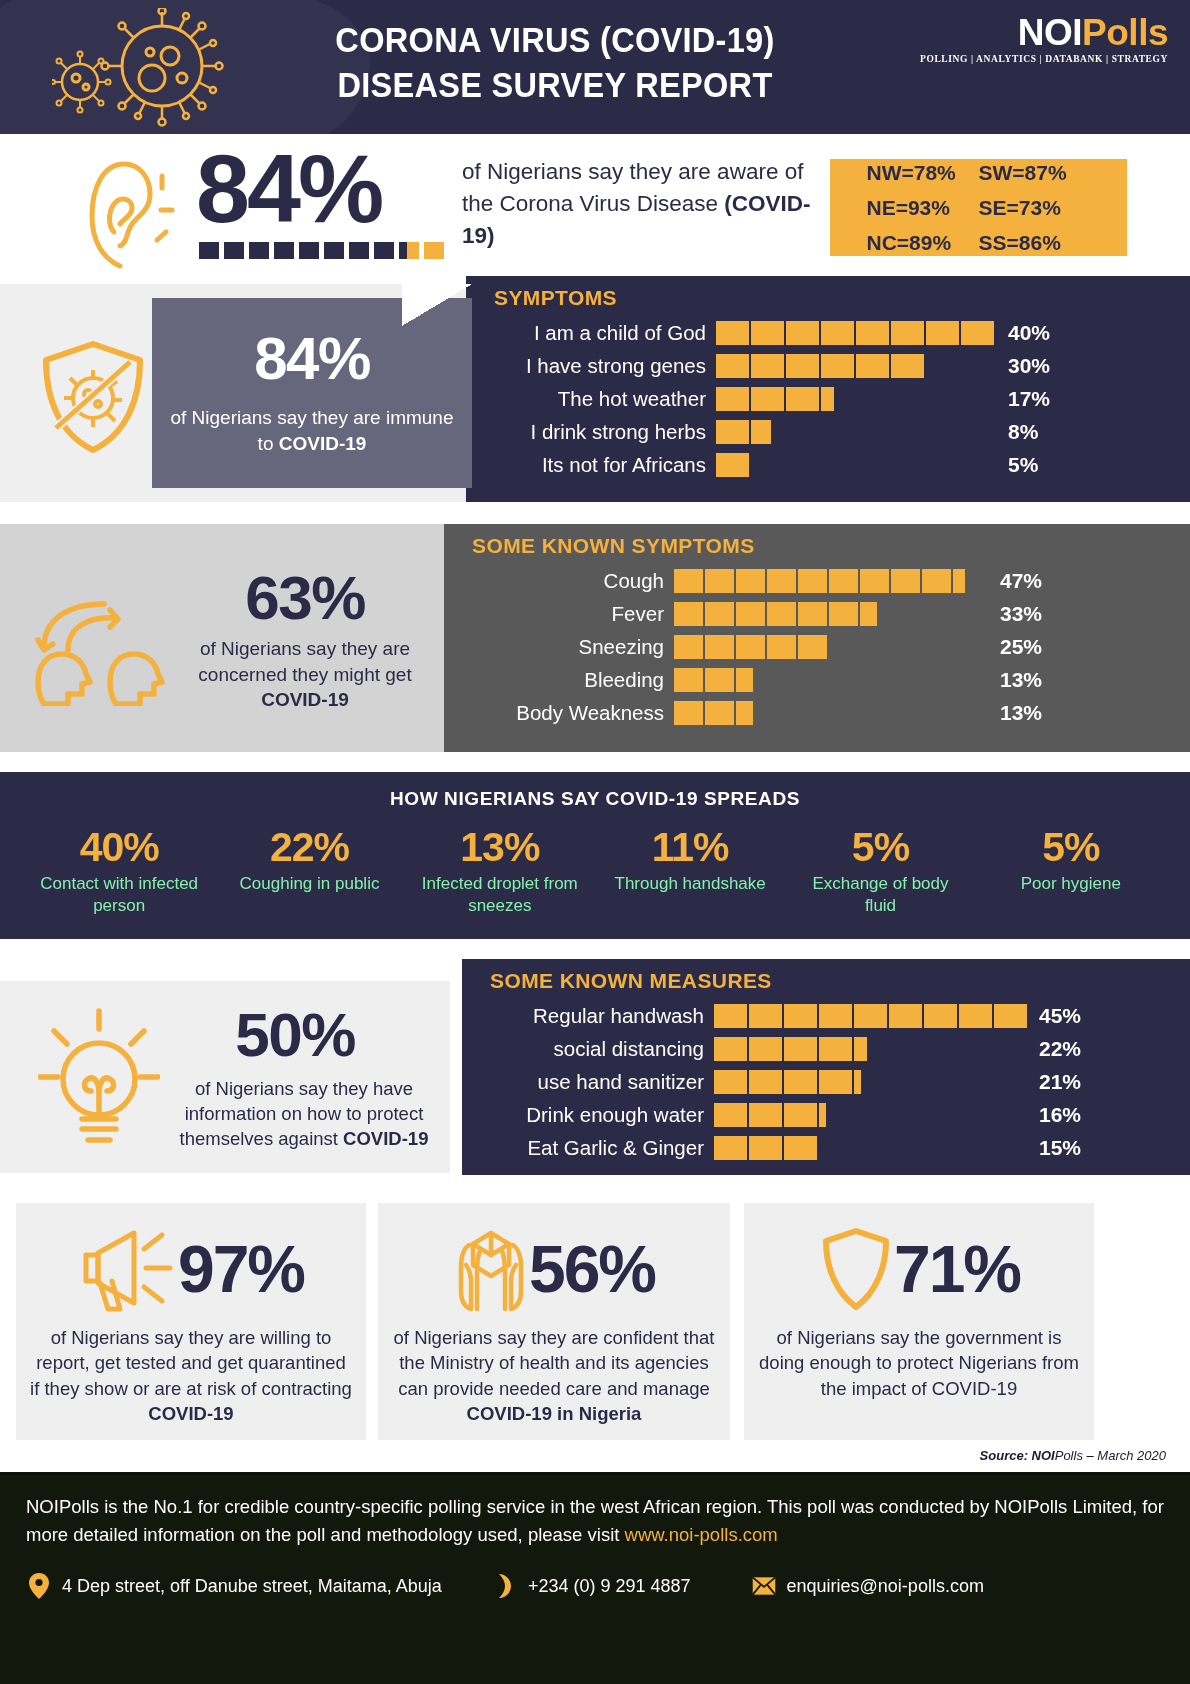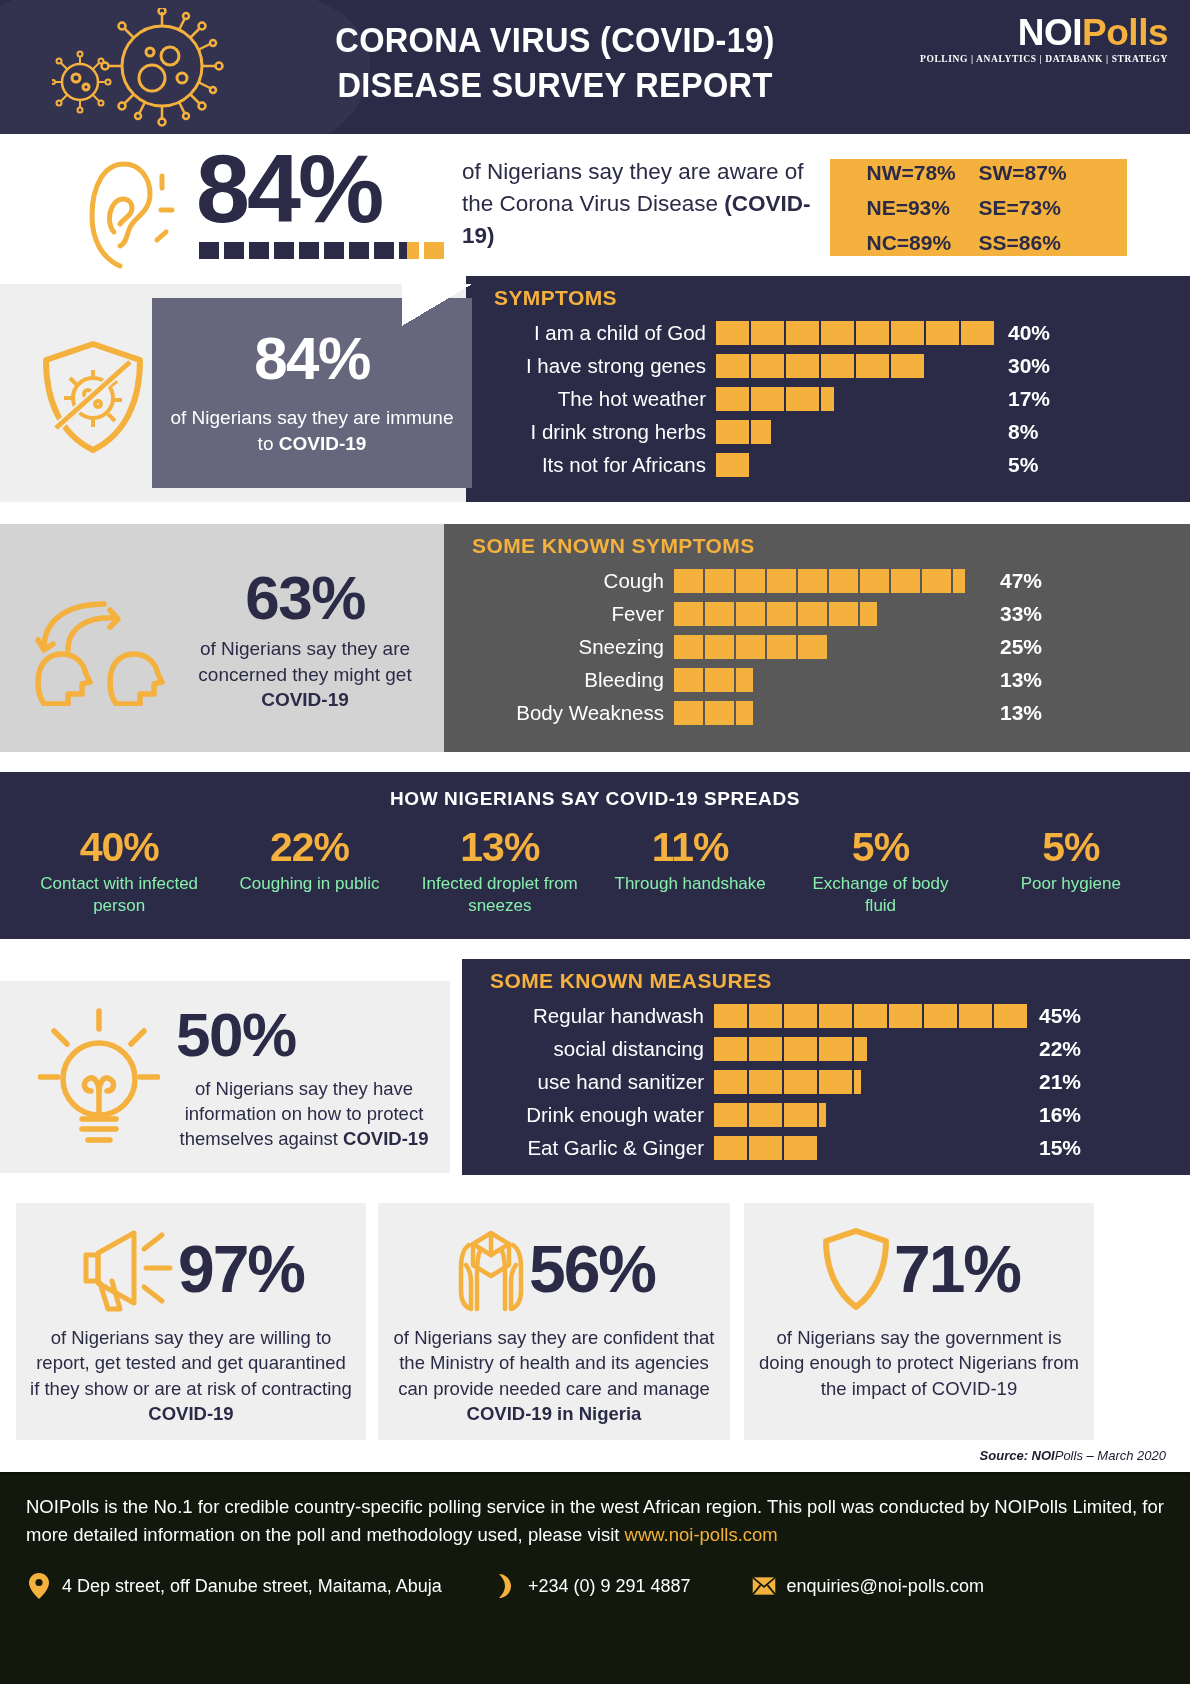--- a/index.html
+++ b/index.html
@@ -156,21 +156,21 @@
   }
   .spread-item { text-align:center; width:165px; }
   .spread-num { color:#f5b13d; font-size:41px; font-weight:bold; letter-spacing:-1px; line-height:1.05; }
   .spread-label { color:#86efac; font-size:17px; line-height:1.3; margin-top:4px; }
 
   
   .band-info { position:absolute; left:0; top:959px; width:1190px; height:228px; }
   .info-bg { position:absolute; left:0; top:22px; width:450px; height:192px; background:#efefef; }
   .bulb-icon { position:absolute; left:38px; top:48px; width:122px; height:140px; }
   .info-num {
-    position:absolute; left:176px; top:40px; width:254px; 
+    position:absolute; left:168px; top:40px; width:254px; text-align:center;
     font-size:62px; font-weight:bold; color:#2b2b48; letter-spacing:-1.5px;
   }
   .info-sub {
     position:absolute; left:168px; top:118px; width:272px; text-align:center;
     font-size:18.5px; line-height:1.35; color:#2b2b48;
   }
   .info-sub b { font-weight:bold; }
   .measures-panel {
     position:absolute; left:462px; top:0; width:728px; height:216px;
     background:#2b2b48;

